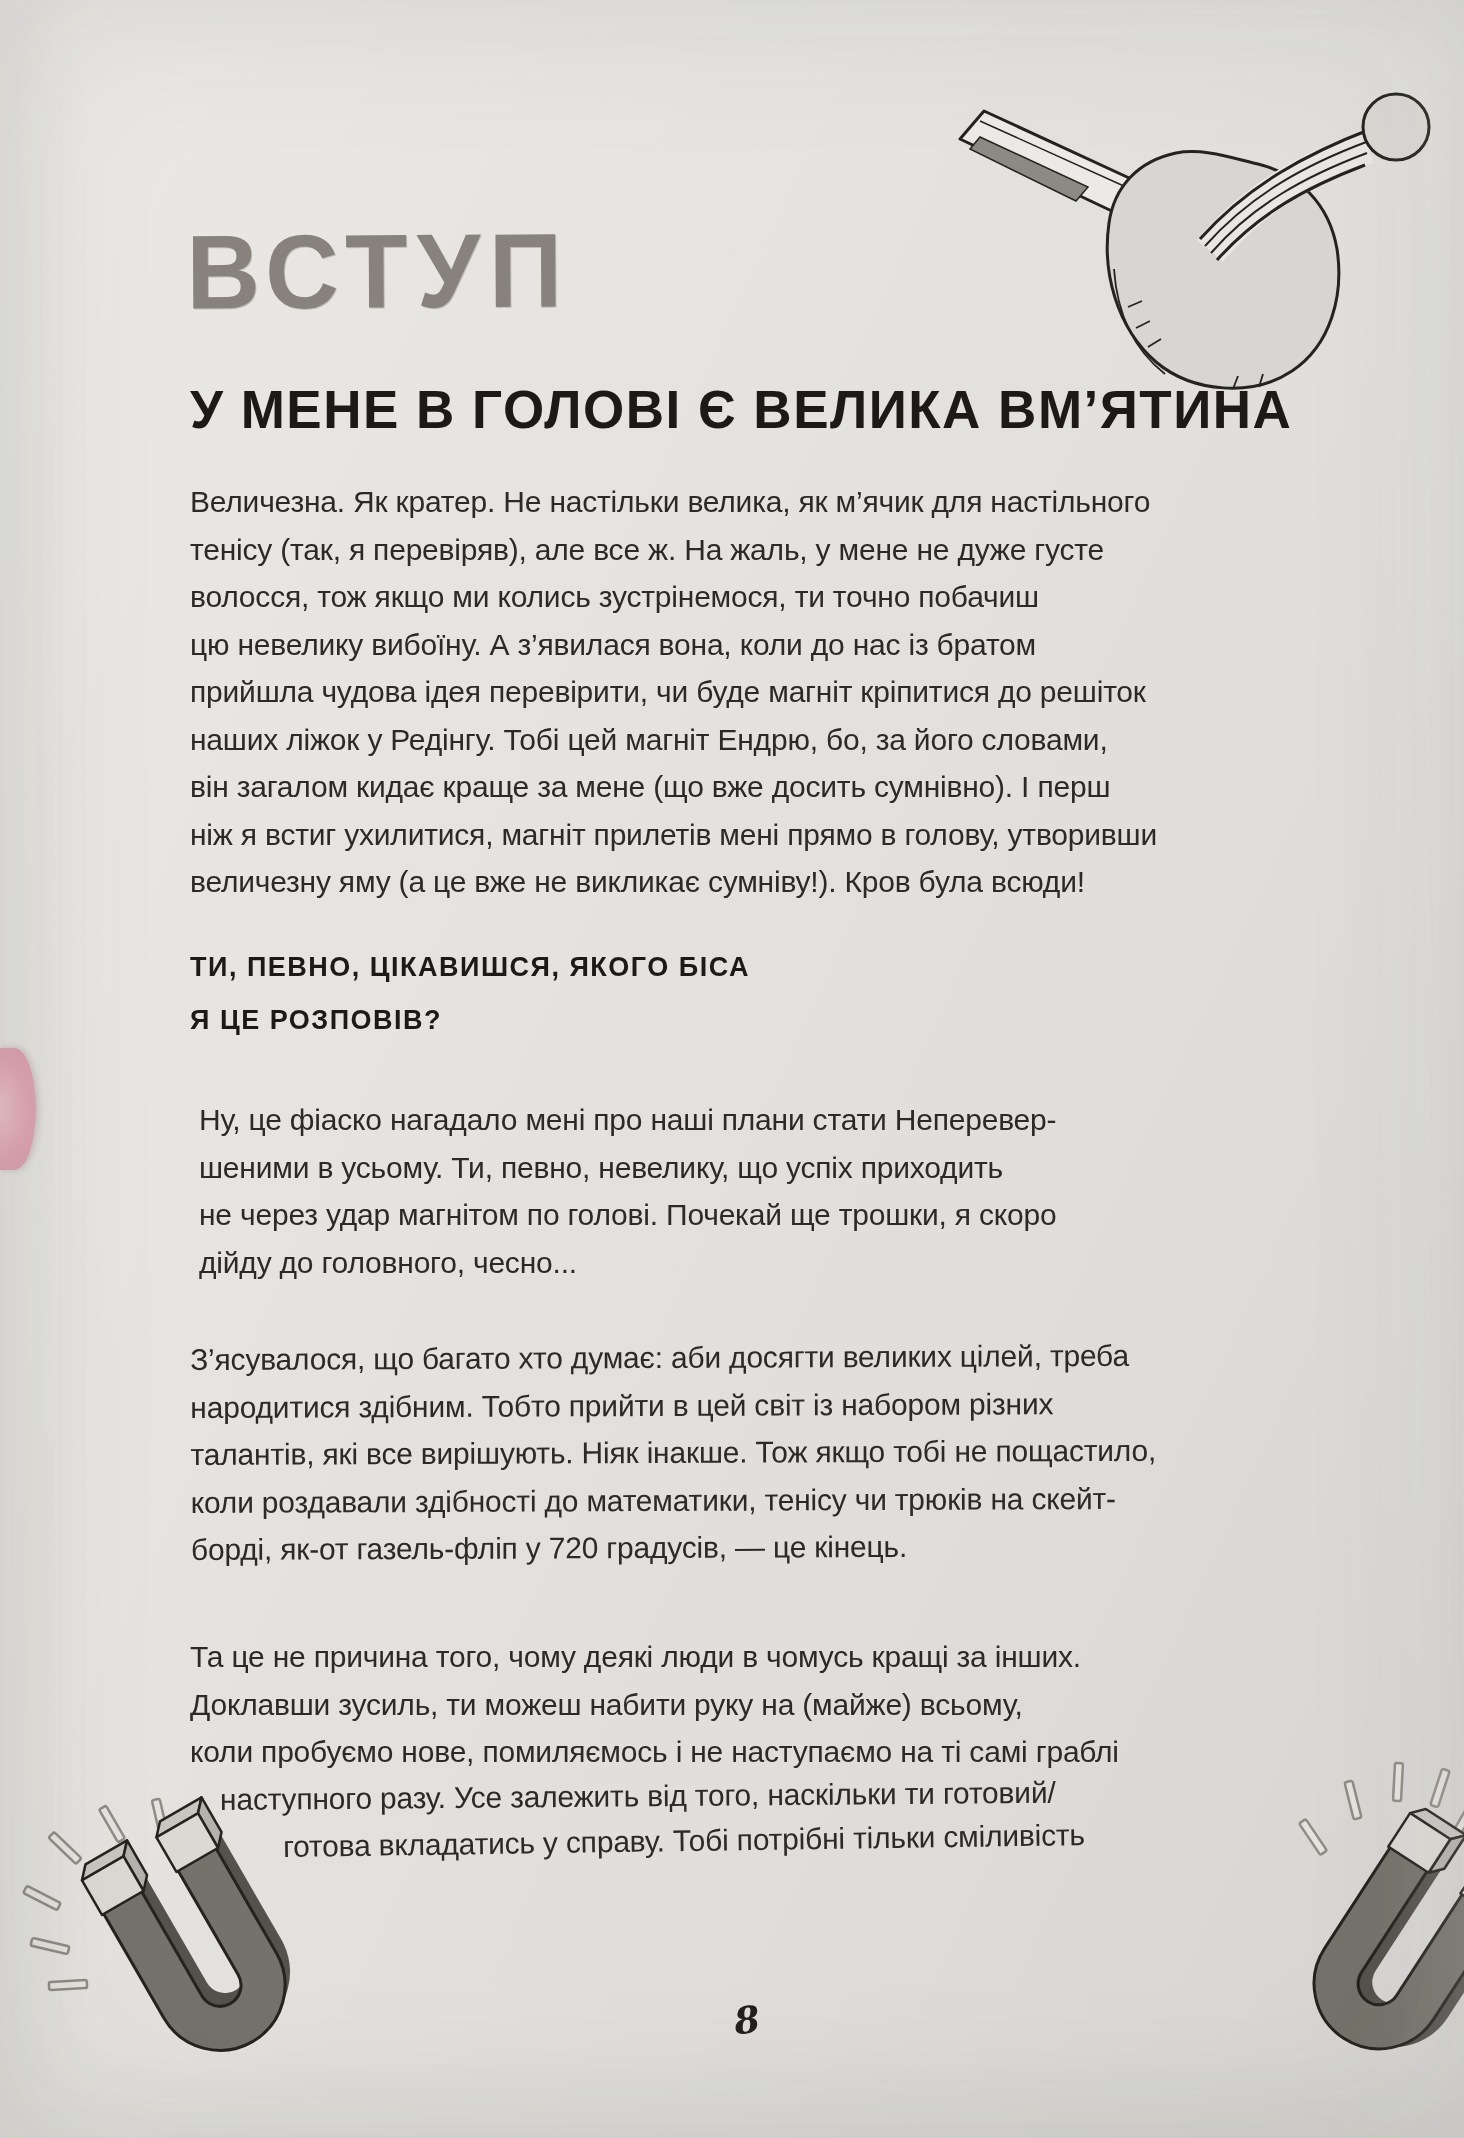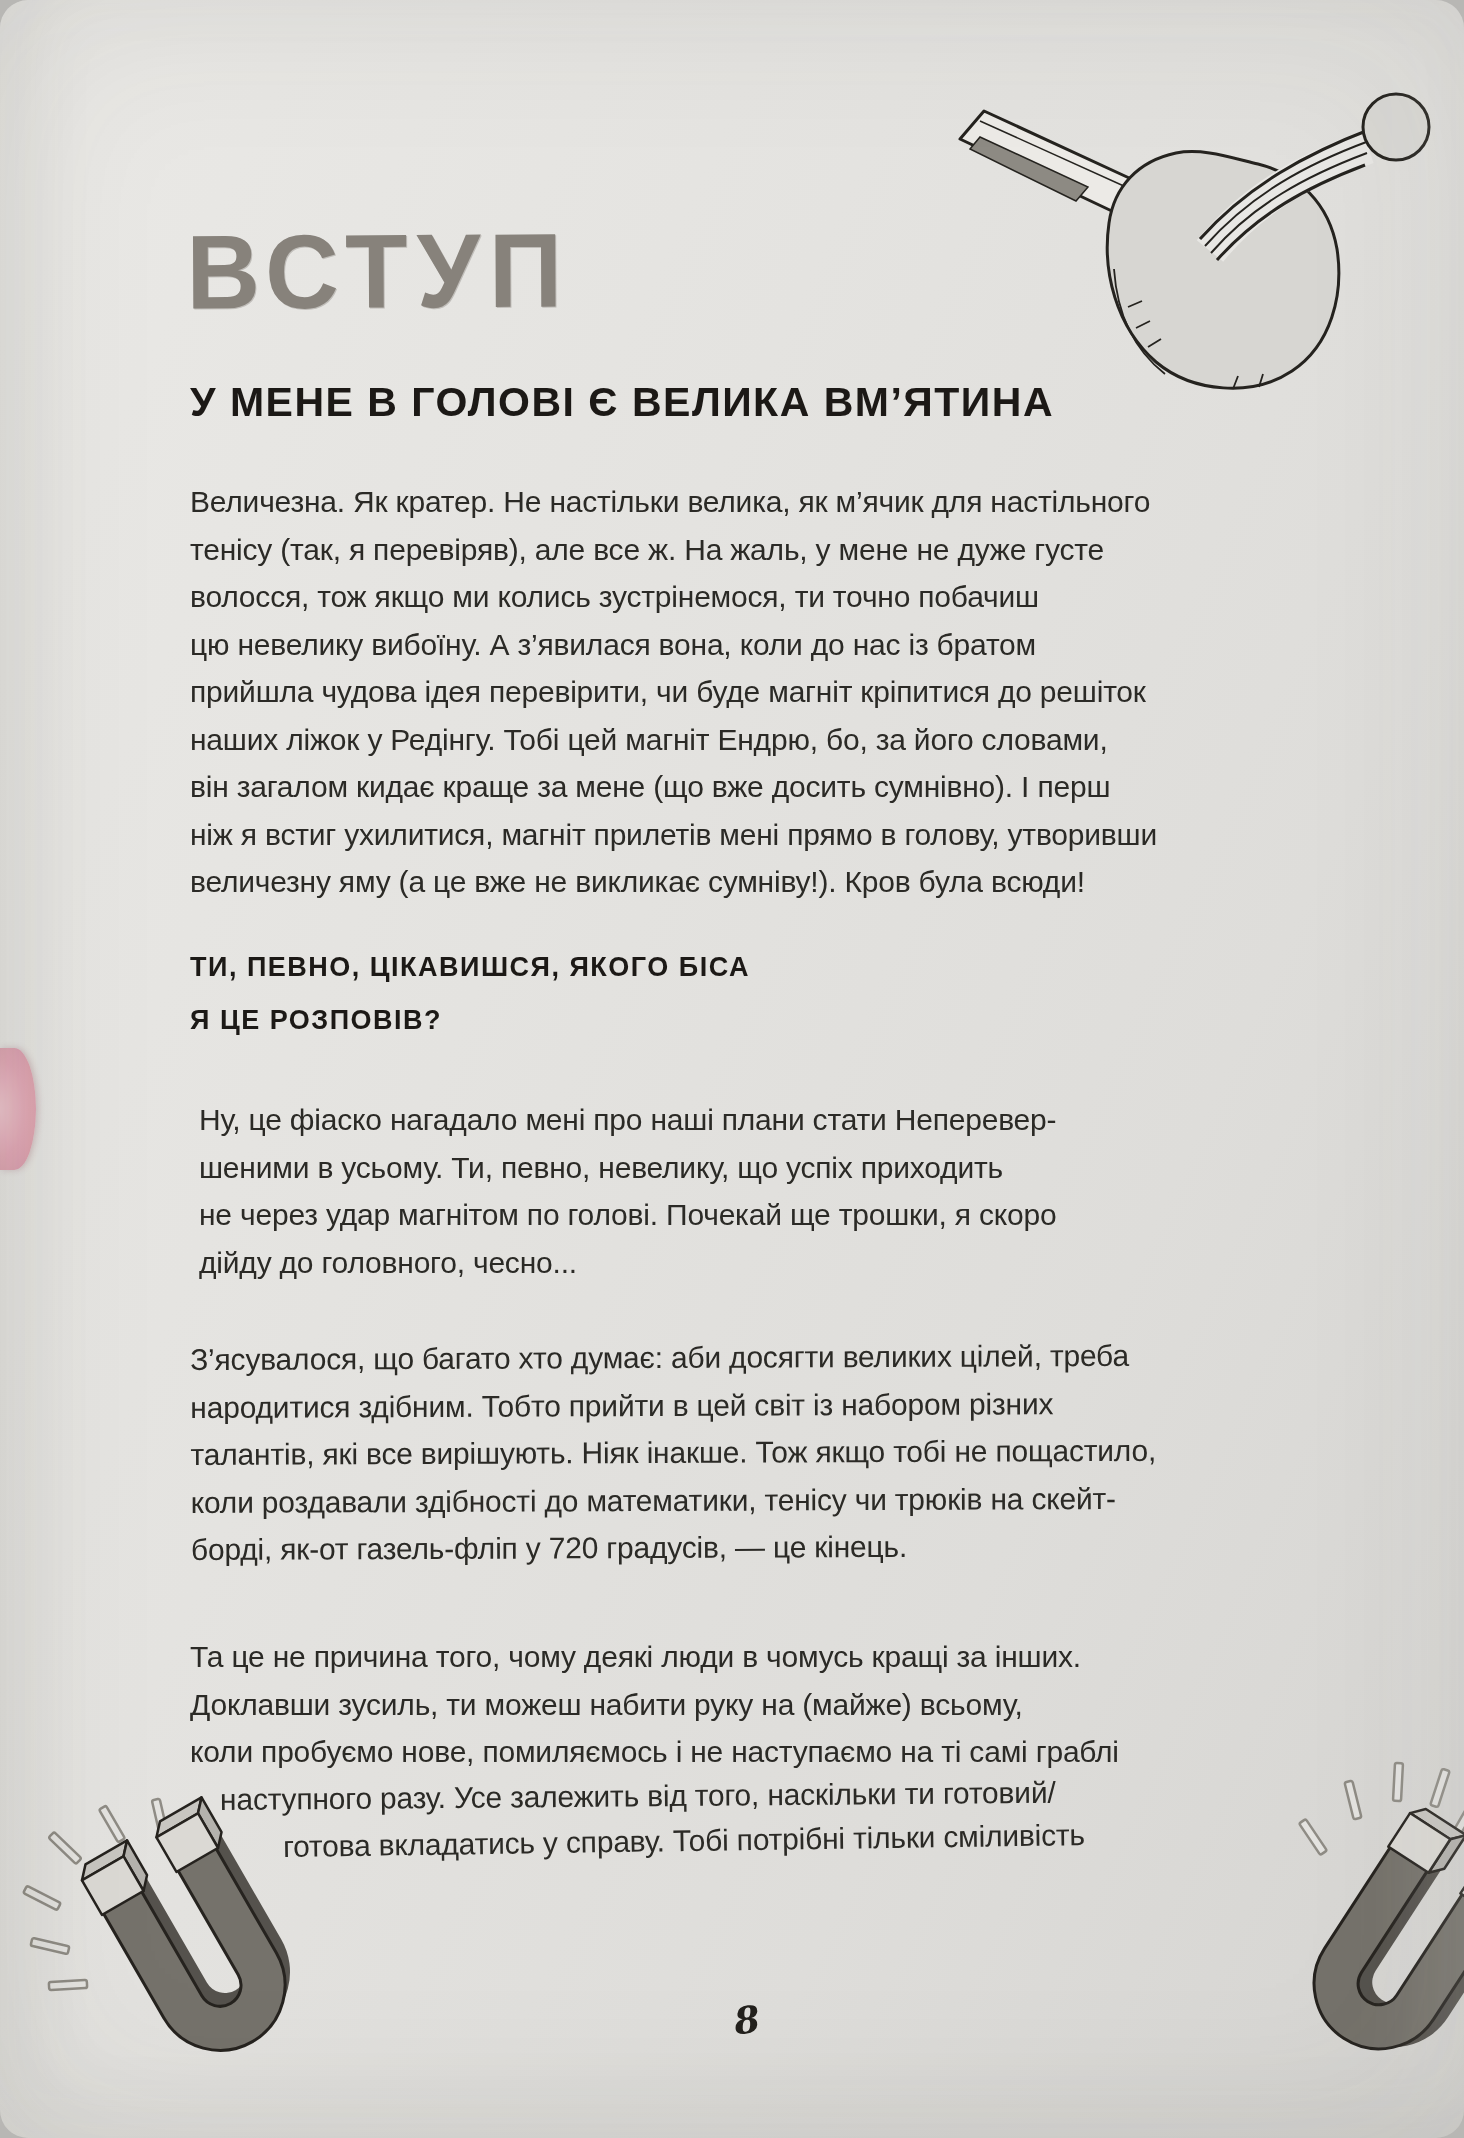--- a/index.html
+++ b/index.html
@@ -1,34 +1,33 @@
 <!DOCTYPE html>
 <html><head>
 <meta charset="utf-8">
 <style>
   html,body{margin:0;padding:0;background:#b8b7b4;}
   .page{
     position:relative;width:1464px;height:2138px;overflow:hidden;
     background:linear-gradient(115deg,#eae9e6 0%,#e4e3e0 38%,#deddda 70%,#d5d4d1 100%);
     font-family:"Liberation Sans","DejaVu Sans",sans-serif;
-    border-radius:28px;
   }
   .page::after{
     content:"";position:absolute;inset:0;pointer-events:none;
     box-shadow:inset 0 0 170px rgba(60,55,45,.10), inset -30px 0 90px rgba(255,255,255,.16), inset 25px -20px 80px rgba(70,65,55,.07);
   }
   .title{
     position:absolute;left:186px;top:220px;
     font-size:102px;font-weight:800;letter-spacing:9px;line-height:1;
     color:#87827b;text-shadow:1px 1px 0 rgba(120,115,108,.35);
     transform:scaleY(1.03) rotate(-.3deg);transform-origin:left top;
   }
   .h1{
     position:absolute;left:190px;top:379px;
-    font-size:41px;font-weight:800;letter-spacing:1.5px;color:#1c1916;white-space:nowrap;
+    font-size:53px;font-weight:800;letter-spacing:1.5px;color:#1c1916;white-space:nowrap;
   }
   .h2{
     position:absolute;left:190px;top:941px;
     font-size:27px;font-weight:800;letter-spacing:1.5px;color:#1c1916;line-height:53px;
   }
   .para{position:absolute;left:190px;color:#2b2a26;font-size:30px;line-height:47.5px;letter-spacing:-.2px;}
   .ln{white-space:nowrap;}
   #p1{top:478px;}
   #p2{top:1096px;margin-left:9px;}
   #p3{top:1336px;transform:rotate(-.25deg);transform-origin:left top;}

